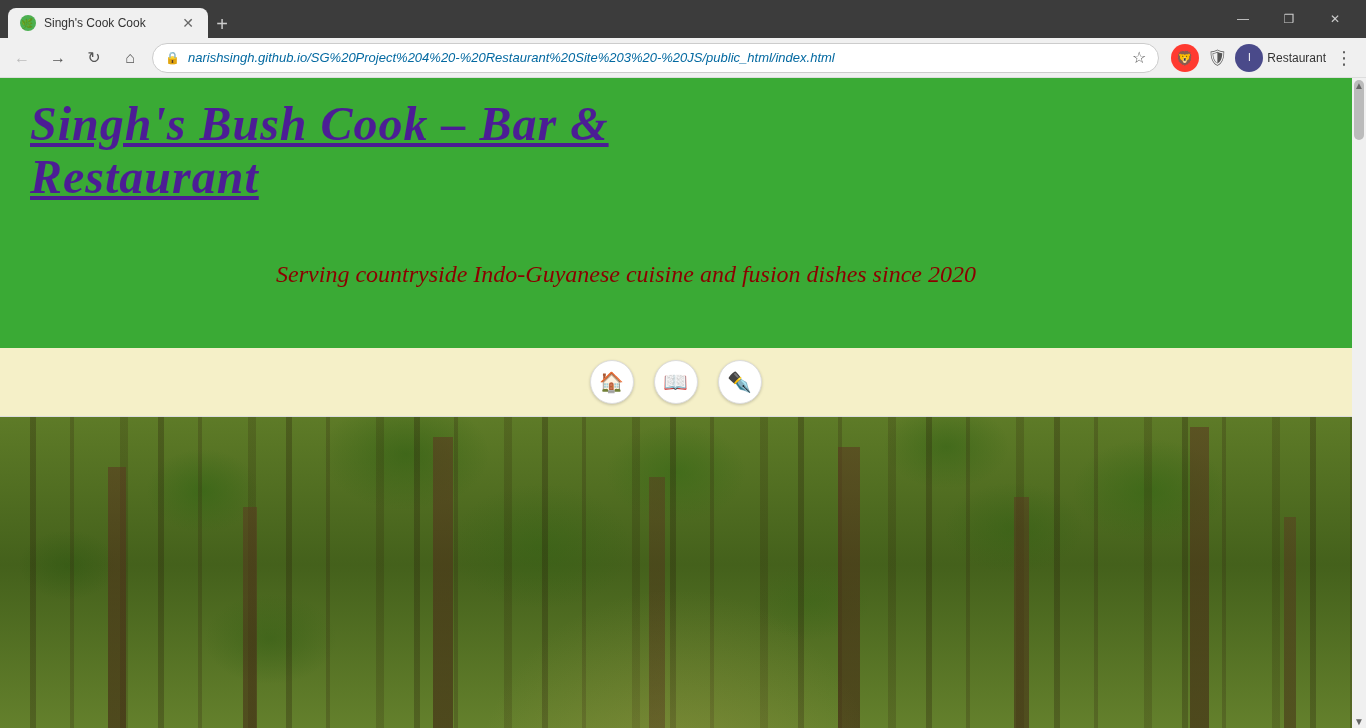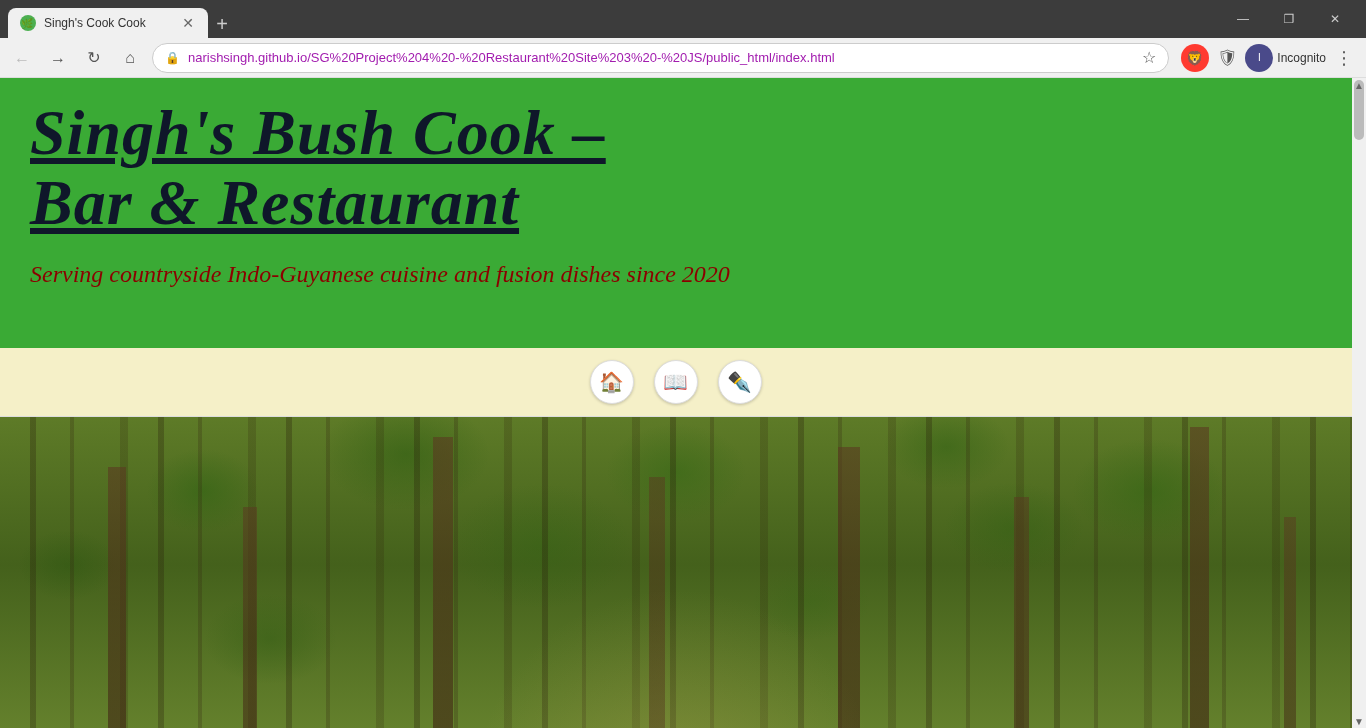--- a/index.html
+++ b/index.html
@@ -151,24 +151,25 @@
     }
 
     .lock-icon {
       color: #555;
       font-size: 12px;
     }
 
     .address-text {
       flex: 1;
       font-size: 13px;
-      color: #a21caf;
+      color: #0369a1;
       white-space: nowrap;
       overflow: hidden;
       text-overflow: ellipsis;
+      font-style: italic;
     }
 
     .star-icon {
       color: #555;
       font-size: 16px;
       cursor: pointer;
     }
 
     .toolbar-icons {
       display: flex;
@@ -262,35 +263,35 @@
       padding: 20px 30px;
       position: relative;
       display: flex;
       flex-direction: column;
       justify-content: space-between;
     }
 
     .site-title {
       font-family: 'Georgia', serif;
       font-style: italic;
-      font-size: 64px;
-      color: #0f172a;
+      font-size: 48px;
+      color: #4c1d95;
       text-decoration: underline;
       text-decoration-style: solid;
       font-weight: bold;
       letter-spacing: 1px;
       line-height: 1.1;
     }
 
     .site-subtitle {
       font-family: 'Georgia', serif;
       font-style: italic;
       font-size: 24px;
       color: #8b0000;
-      text-align: left;
+      text-align: center;
       padding-right: 100px;
       padding-bottom: 40px;
       margin-top: 16px;
     }
 
     
     .nav-bar {
       background: #f5f0c8;
       padding: 12px 0;
       display: flex;
@@ -442,21 +443,21 @@
     <span class="address-text">narishsingh.github.io/SG%20Project%204%20-%20Restaurant%20Site%203%20-%20JS/public_html/index.html</span>
     <span class="star-icon">☆</span>
   </div>
 
   <div class="toolbar-icons">
     <div class="brave-icon toolbar-icon">🦁</div>
     <div class="toolbar-icon shield-icon">🛡</div>
     <div class="profile-icon">
       <span style="font-size:10px; color:white;">I</span>
     </div>
-    <span class="incognito-label">Incognito</span>
+    <span class="incognito-label">Restaurant</span>
     <div class="toolbar-icon menu-icon">⋮</div>
   </div>
 </div>
 
 <div class="website-content">
 
   <div class="site-header">
     <div style="max-width: 600px;">
       <div class="site-title">Singh's Bush Cook – Bar &amp; Restaurant</div>
     </div>

